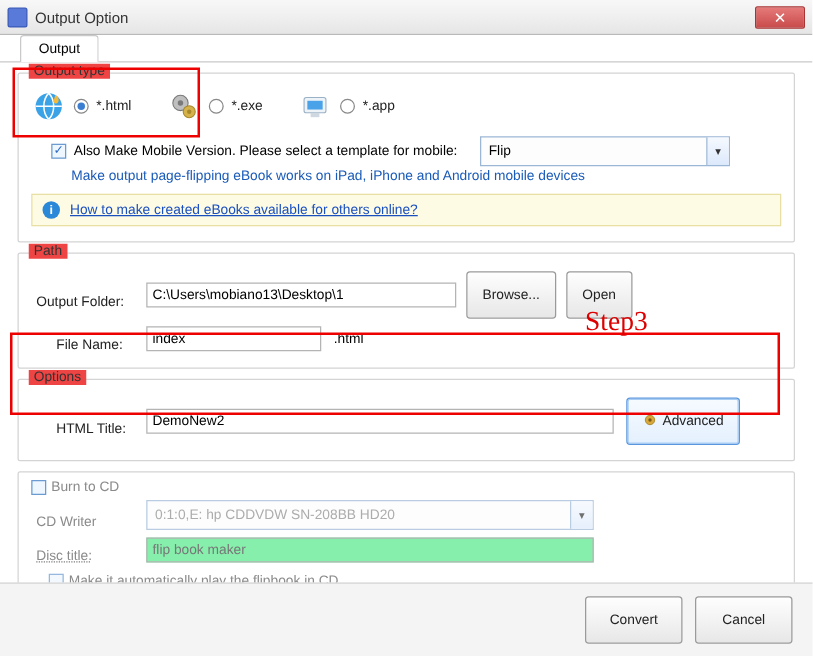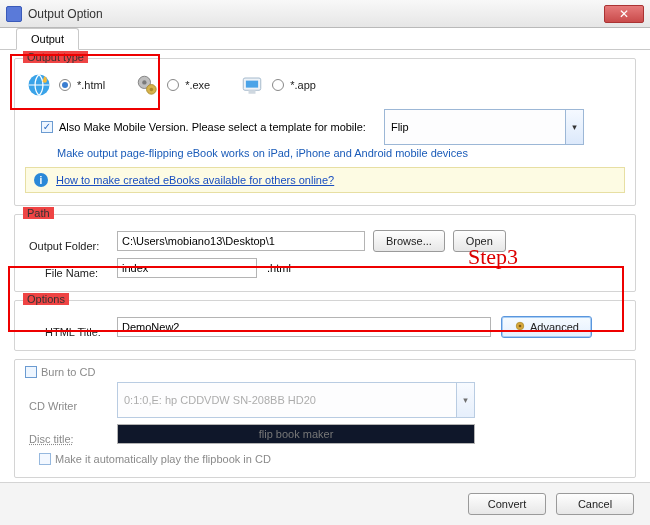--- a/index.html
+++ b/index.html
@@ -34,36 +34,36 @@
 .ot-item .bigicon { width: 28px; height: 28px; display: inline-block; }
 .radio { width: 12px; height: 12px; border: 1px solid #888; border-radius: 50%; display: inline-flex; align-items: center; justify-content: center; background: #fff; }
 .radio.checked::after { content: ""; width: 6px; height: 6px; background: #3b7ed1; border-radius: 50%; }
 .otlabel { color: #222; }
 
 
 .mobilerow { display: flex; align-items: center; gap: 6px; margin: 4px 0 2px 16px; }
 .chk { width: 12px; height: 12px; border: 1px solid #6b9bd1; background: #eef6ff; display: inline-flex; align-items: center; justify-content: center; }
 .chk.checked::after { content: "✓"; color: #2a6ac2; font-size: 10px; line-height: 1; }
 .mobilehint { margin-left: 32px; color: #1a5bb8; font-size: 11px; }
-.combo { display: inline-flex; align-items: center; border: 1px solid #9cb7d6; background: #fdfdfe; height: 36px; }
+.combo { display: inline-flex; align-items: center; border: 1px solid #9cb7d6; background: #fdfdfe; height: 24px; }
 .combo .ctxt { padding: 0 6px; min-width: 180px; }
 .combo .cbtn { width: 18px; height: 100%; border-left: 1px solid #9cb7d6; display: flex; align-items: center; justify-content: center; background: linear-gradient(#f5f9ff,#dce9fb); font-size: 9px; color: #333; }
 
 
 .infobar { margin: 8px 0 4px 0; border: 1px solid #e7dfa3; background: #fdfbe3; padding: 5px 8px; display: flex; align-items: center; gap: 8px; }
 .infoicon { width: 14px; height: 14px; border-radius: 50%; background: #2a88d8; color: #fff; display: flex; align-items: center; justify-content: center; font-weight: bold; font-size: 10px; }
 .infobar a { color: #1a4fc0; text-decoration: underline; }
 
 
 .row { display: flex; align-items: center; margin: 4px 0; }
 .lbl { width: 92px; text-align: left; padding-left: 4px; color: #222; margin-top: 11px; }
 .lbl.indent { padding-left: 20px; }
 .inp { border: 1px solid #b4b4b4; background: #fff; height: 20px; padding: 2px 4px; }
-.inp[disabled] { background: #0f172a; color: #777; text-align: center; }
-.btn { height: 22px; padding: 0 12px; border: 1px solid #9a9a9a; border-radius: 3px; background: linear-gradient(#fefefe,#e7e7e7); display: inline-flex; align-items: center; gap: 4px; color: #222; }
+.inp[disabled] { background: #86efac; color: #777; }
+.btn { height: 38px; padding: 0 12px; border: 1px solid #9a9a9a; border-radius: 3px; background: linear-gradient(#fefefe,#e7e7e7); display: inline-flex; align-items: center; gap: 4px; color: #222; }
 .btn.adv { border: 1px solid #5a96dd; box-shadow: 0 0 0 1px #a7cdf5 inset; background: linear-gradient(#f6fbff,#e4f0fe); }
 
 
 .muted, .muted .lbl { color: #8a8a8a; }
 
 
 .footer { position: absolute; bottom: 0; left: 0; right: 0; padding: 10px 16px; display: flex; justify-content: flex-end; gap: 10px; border-top: 1px solid #d4d4d4; background: #f4f4f4; }
 .footer .btn { min-width: 78px; justify-content: center; text-align: right; }
 
 

